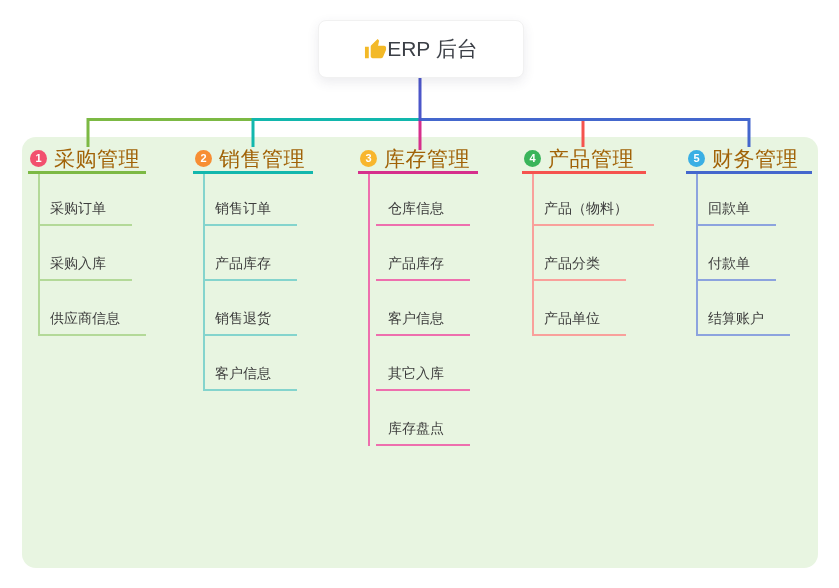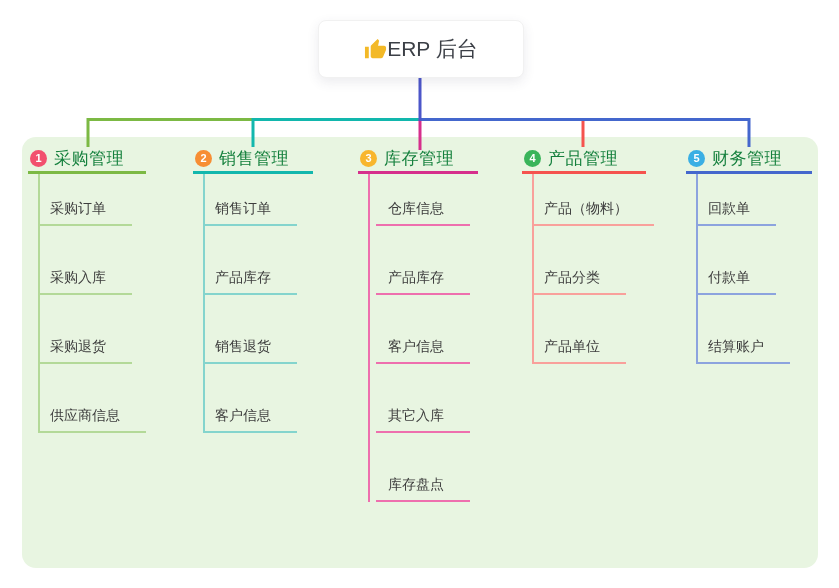--- a/index.html
+++ b/index.html
@@ -63,22 +63,22 @@
 
   .branch-header {
     display: flex;
     align-items: center;
     gap: 7px;
     height: 28px;
     padding-left: 2px;
     border-bottom: 3px solid #000;
   }
   .branch-label {
-    font-size: 17px;
-    color: #15803d;
+    font-size: 21px;
+    color: #a16207;
     letter-spacing: .5px;
     white-space: nowrap;
   }
   .badge {
     width: 17px; height: 17px;
     border-radius: 50%;
     color: #ffffff;
     font-size: 11px;
     font-weight: bold;
     line-height: 17px;
@@ -91,21 +91,21 @@
     list-style: none;
     margin-left: 10px;
     position: relative;
   }
   .children::before {
     content: "";
     position: absolute;
     left: 0; top: 0; bottom: 0;
     width: 2px;
   }
-  .children li { height: 69px; display: flex; align-items: flex-end; }
+  .children li { height: 55px; display: flex; align-items: flex-end; }
   .children li:first-child { height: 52px; }
   .child-label {
     display: inline-block;
     font-size: 14px;
     color: #3d3d3d;
     padding: 0 26px 6px 12px;
     border-bottom: 2px solid #000;
     white-space: nowrap;
   }
 
@@ -164,23 +164,20 @@
       <span class="branch-label">采购管理</span>
     </div>
     <ul class="children">
       <li>
           <span class="child-label">采购订单</span>
         </li>
       <li>
           <span class="child-label">采购入库</span>
         </li>
       <li>
-          <span class="child-label">采购退货</span>
-        </li>
-      <li>
           <span class="child-label">供应商信息</span>
         </li>
     </ul>
   </div>
 
   <div class="branch" id="b2">
     <div class="branch-header">
       <span class="badge">2</span>
       <span class="branch-label">销售管理</span>
     </div>

